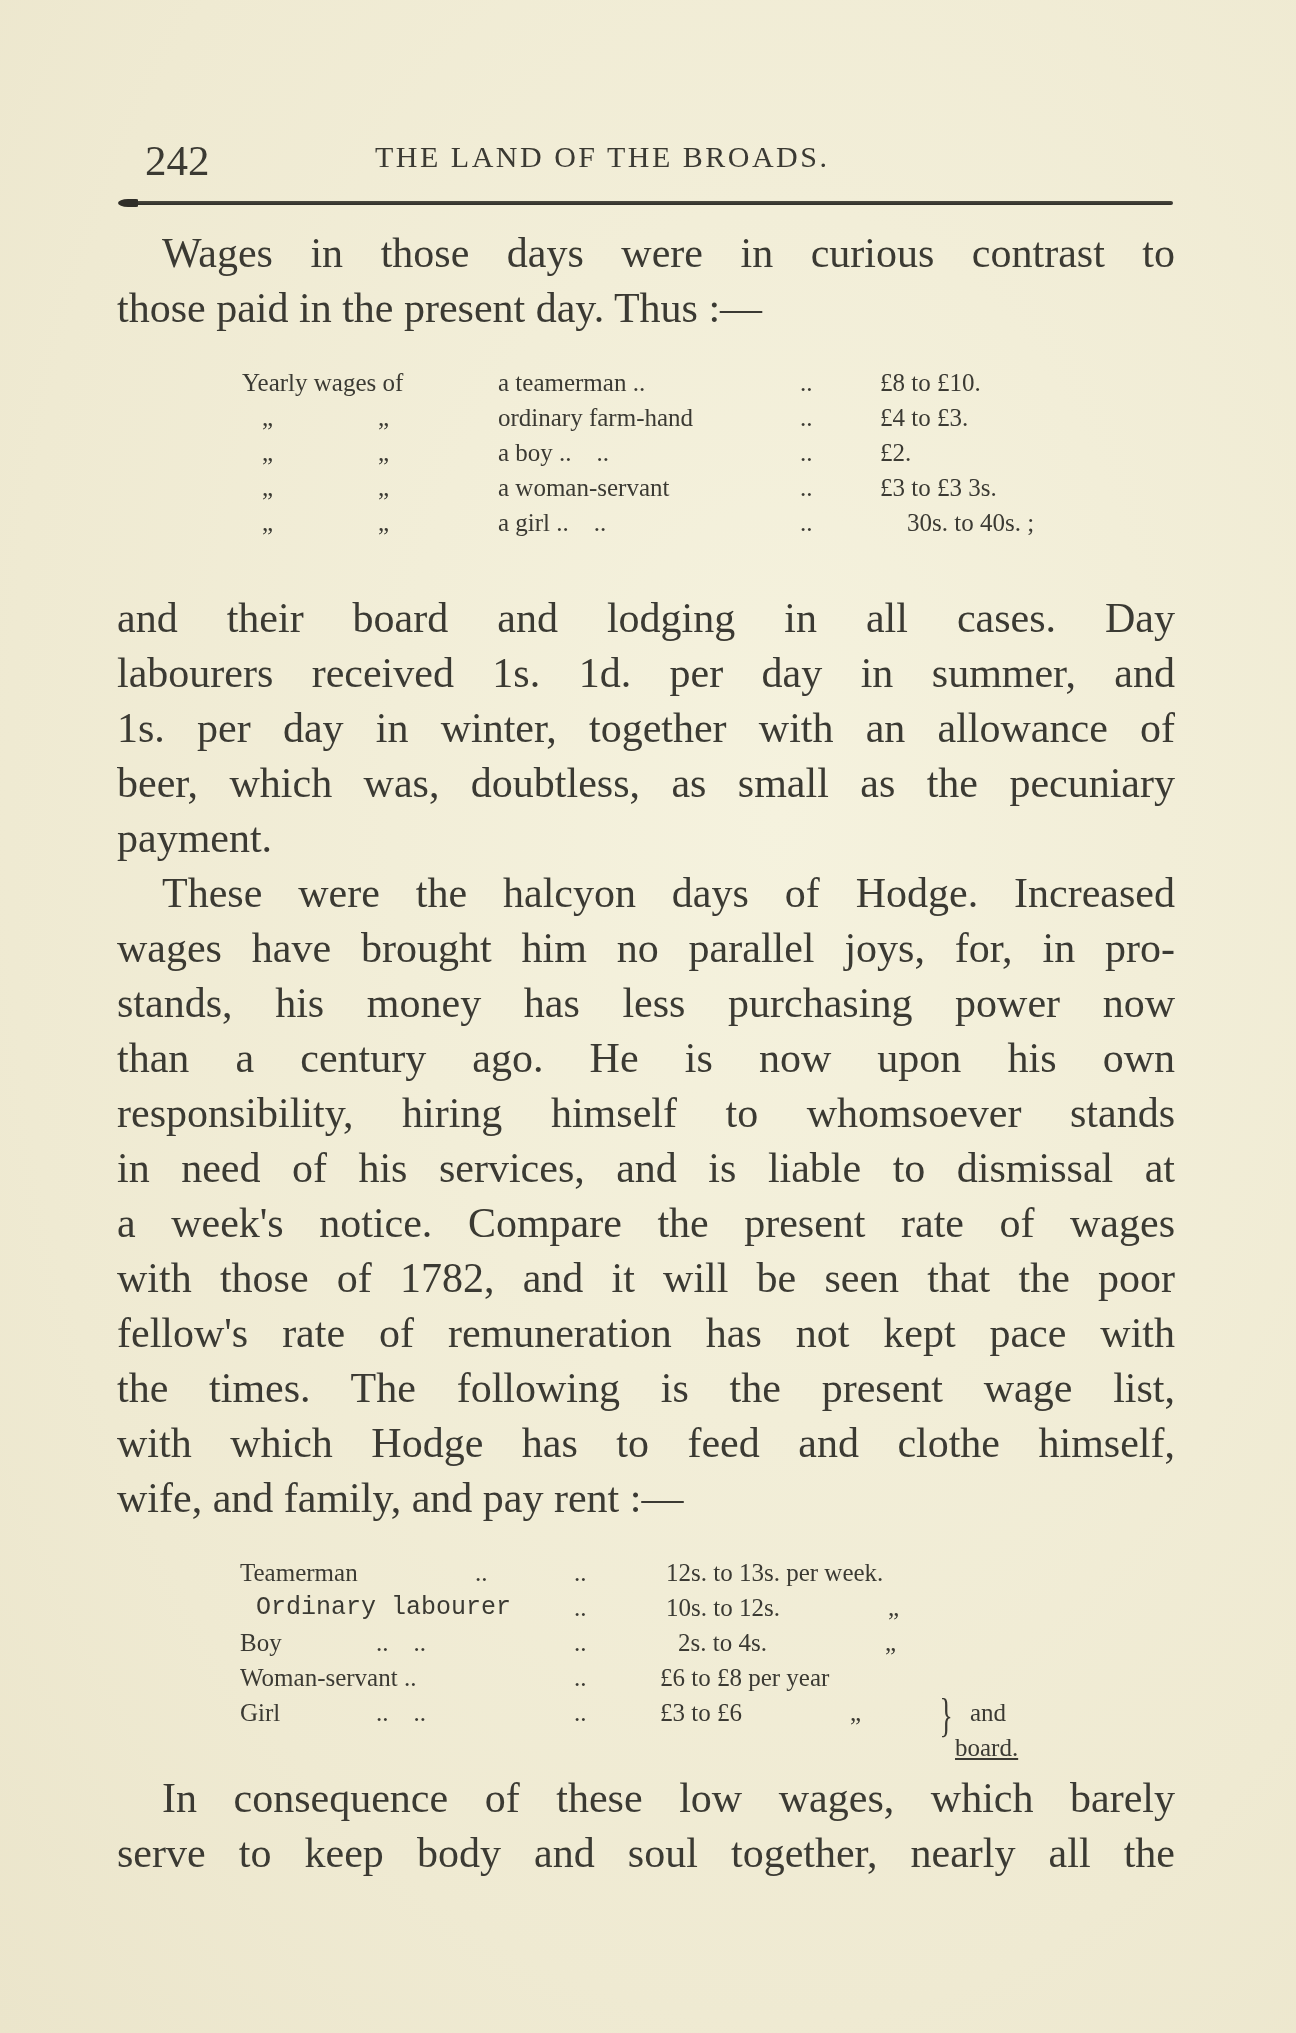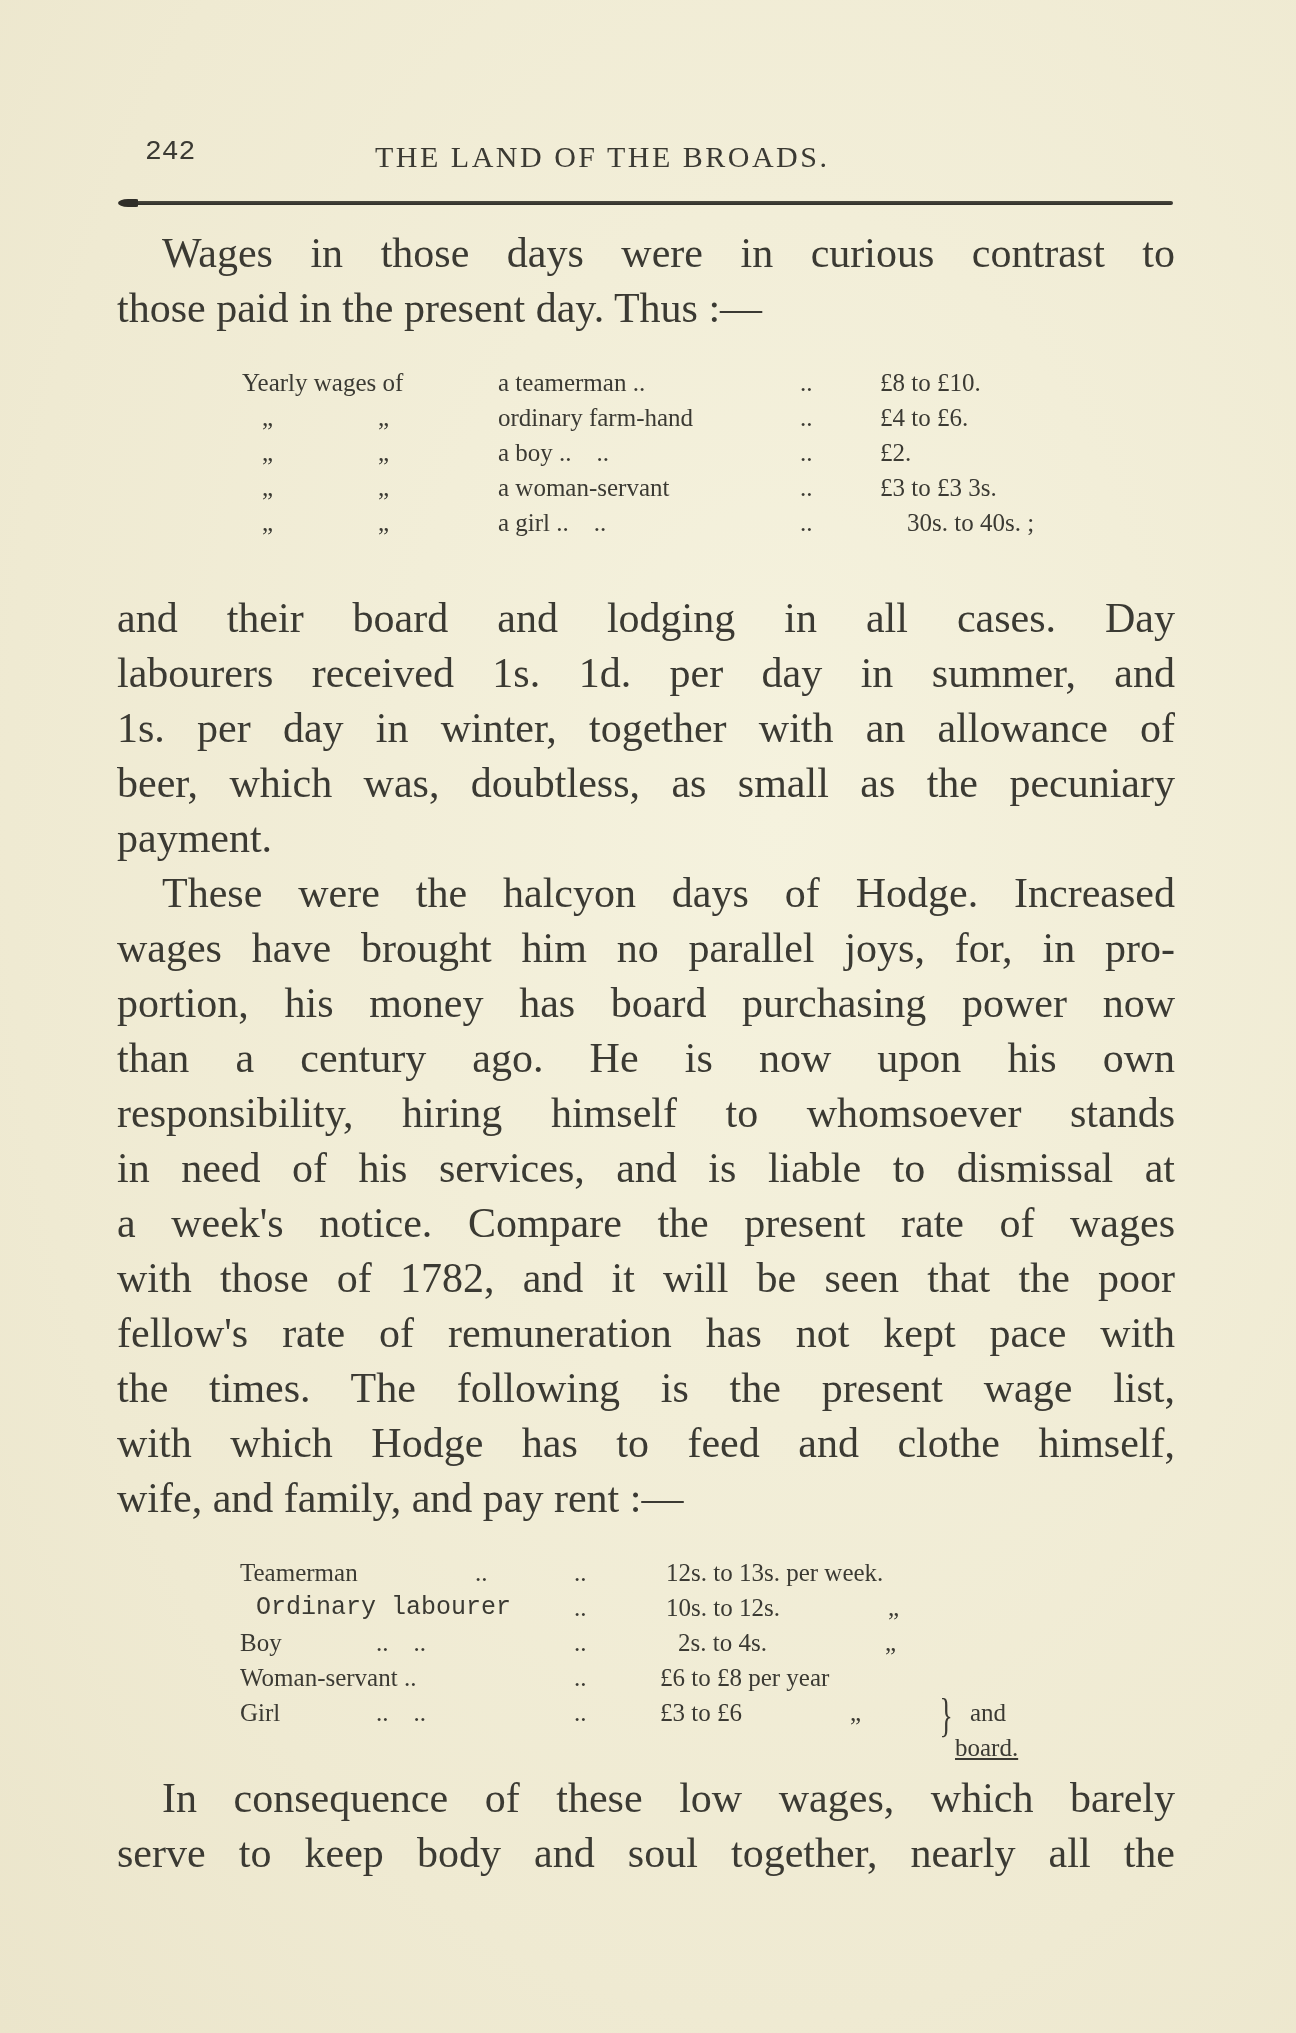--- a/index.html
+++ b/index.html
@@ -5,21 +5,21 @@
   html, body { margin:0; padding:0; }
   body {
     width:1296px; height:2033px; overflow:hidden;
     background:#f3efd9;
     background-image: radial-gradient(ellipse at 60% 40%, #f5f2de 0%, #efead2 70%, #ebe5cb 100%);
     font-family: "Liberation Serif", "DejaVu Serif", serif;
     color:#3b3a33;
     position:relative;
   }
   .abs { position:absolute; white-space:nowrap; }
-  .page-num { left:145px; top:136px; font-size:28px;font-family:Liberation Mono, monospace; }
+  .page-num { left:145px; top:136px; font-size:43px; }
   .run-title { left:375px; top:140px; font-size:30px; letter-spacing:2.5px; }
   .rule {
     position:absolute; left:120px; top:201px; width:1053px; height:4px;
     background:linear-gradient(#4a483f,#2f2e29);
     border-radius:2px;
   }
   .rule:before {
     content:""; position:absolute; left:-2px; top:-2px; width:20px; height:8px;
     background:#2f2e29; border-radius:50% 10% 10% 50%;
   }
@@ -52,21 +52,21 @@
     <span class="cell" style="left:242px;">Yearly wages of</span>
     <span class="cell" style="left:498px;">a teamerman ..</span>
     <span class="cell" style="left:800px;">..</span>
     <span class="cell" style="left:880px;">£8 to £10.</span>
   </div>
   <div class="row">
     <span class="cell" style="left:262px;">„</span>
     <span class="cell" style="left:378px;">„</span>
     <span class="cell" style="left:498px;">ordinary farm-hand</span>
     <span class="cell" style="left:800px;">..</span>
-    <span class="cell" style="left:880px;">£4 to £6.</span>
+    <span class="cell" style="left:880px;">£4 to £3.</span>
   </div>
   <div class="row">
     <span class="cell" style="left:262px;">„</span>
     <span class="cell" style="left:378px;">„</span>
     <span class="cell" style="left:498px; white-space:pre;">a boy ..    ..</span>
     <span class="cell" style="left:800px;">..</span>
     <span class="cell" style="left:880px;">£2.</span>
   </div>
   <div class="row">
     <span class="cell" style="left:262px;">„</span>
@@ -88,21 +88,21 @@
   <div class="para-line" style="top:598px;">and their board and lodging in all cases. Day</div>
   <div class="para-line" style="top:653px;">labourers received 1s. 1d. per day in summer, and</div>
   <div class="para-line" style="top:708px;">1s. per day in winter, together with an allowance of</div>
   <div class="para-line" style="top:763px;">beer, which was, doubtless, as small as the pecuniary</div>
   <div class="para-line last" style="top:818px;">payment.</div>
 </div>
 
 <div>
   <div class="para-line indent" style="top:873px;">These were the halcyon days of Hodge. Increased</div>
   <div class="para-line" style="top:928px;">wages have brought him no parallel joys, for, in pro-</div>
-  <div class="para-line" style="top:983px;">portion, his money has board purchasing power now</div>
+  <div class="para-line" style="top:983px;">stands, his money has less purchasing power now</div>
   <div class="para-line" style="top:1038px;">than a century ago. He is now upon his own</div>
   <div class="para-line" style="top:1093px;">responsibility, hiring himself to whomsoever stands</div>
   <div class="para-line" style="top:1148px;">in need of his services, and is liable to dismissal at</div>
   <div class="para-line" style="top:1203px;">a week's notice. Compare the present rate of wages</div>
   <div class="para-line" style="top:1258px;">with those of 1782, and it will be seen that the poor</div>
   <div class="para-line" style="top:1313px;">fellow's rate of remuneration has not kept pace with</div>
   <div class="para-line" style="top:1368px;">the times. The following is the present wage list,</div>
   <div class="para-line" style="top:1423px;">with which Hodge has to feed and clothe himself,</div>
   <div class="para-line last" style="top:1478px;">wife, and family, and pay rent :—</div>
 </div>

